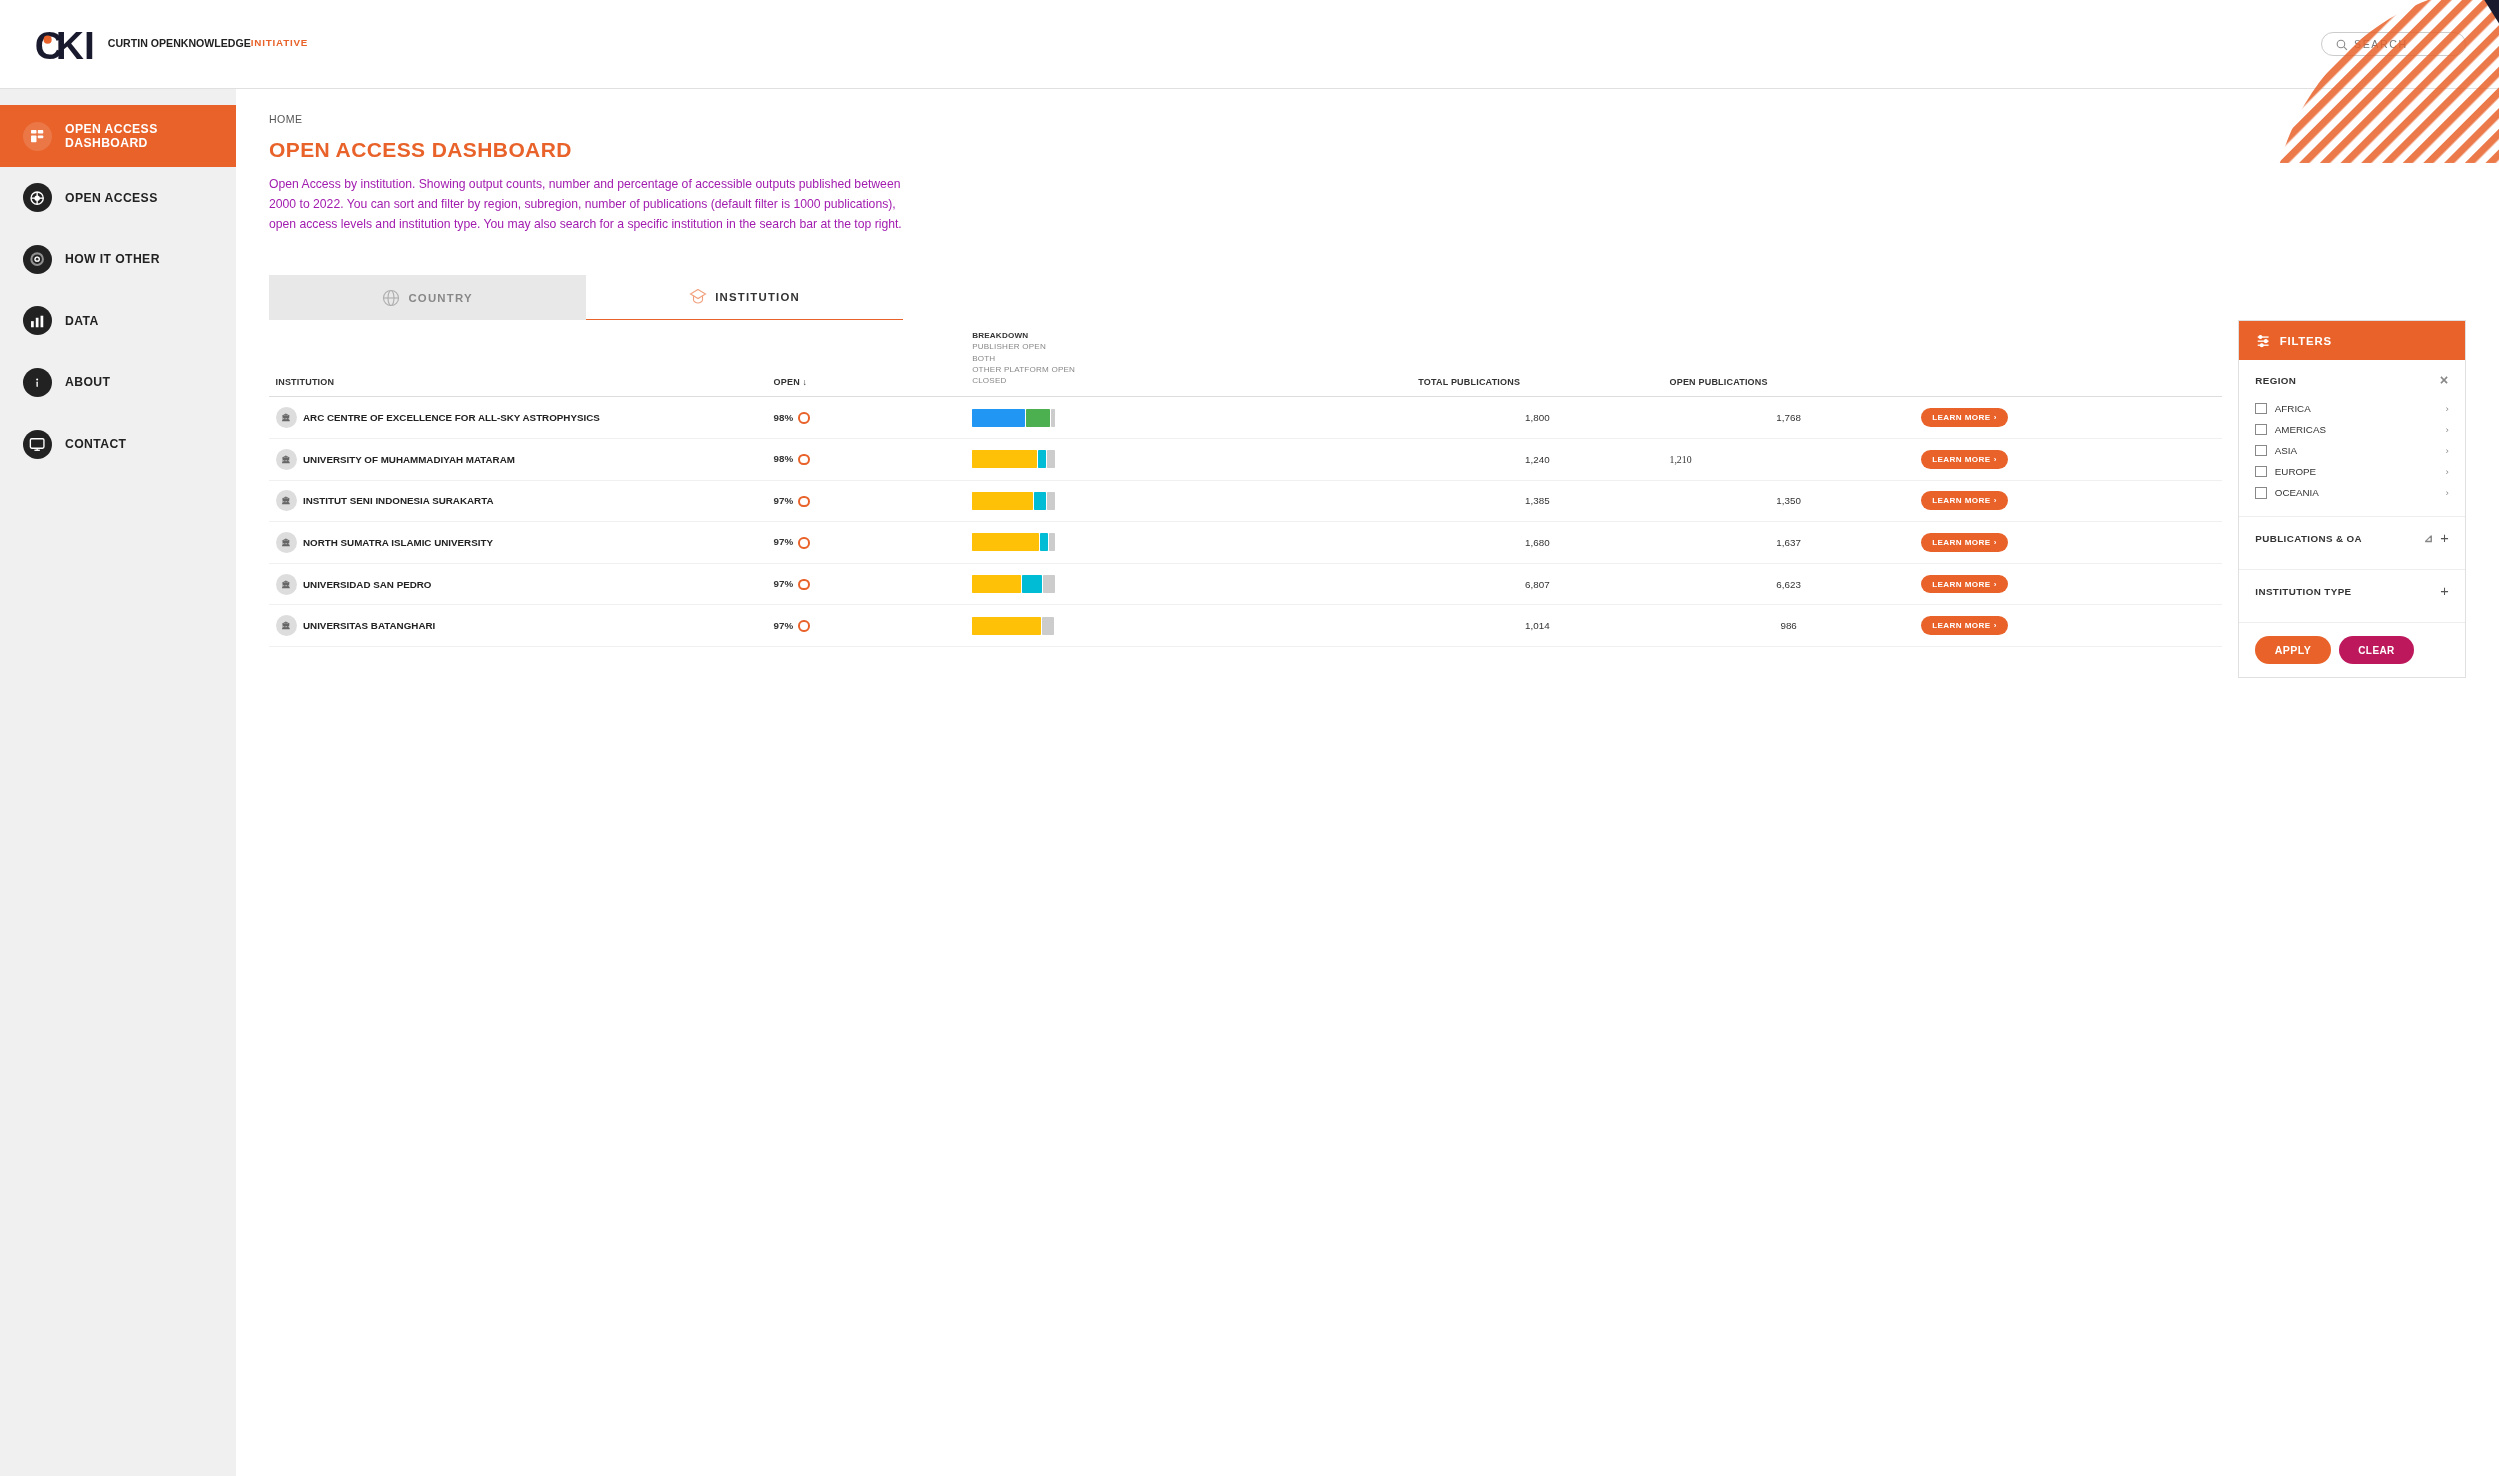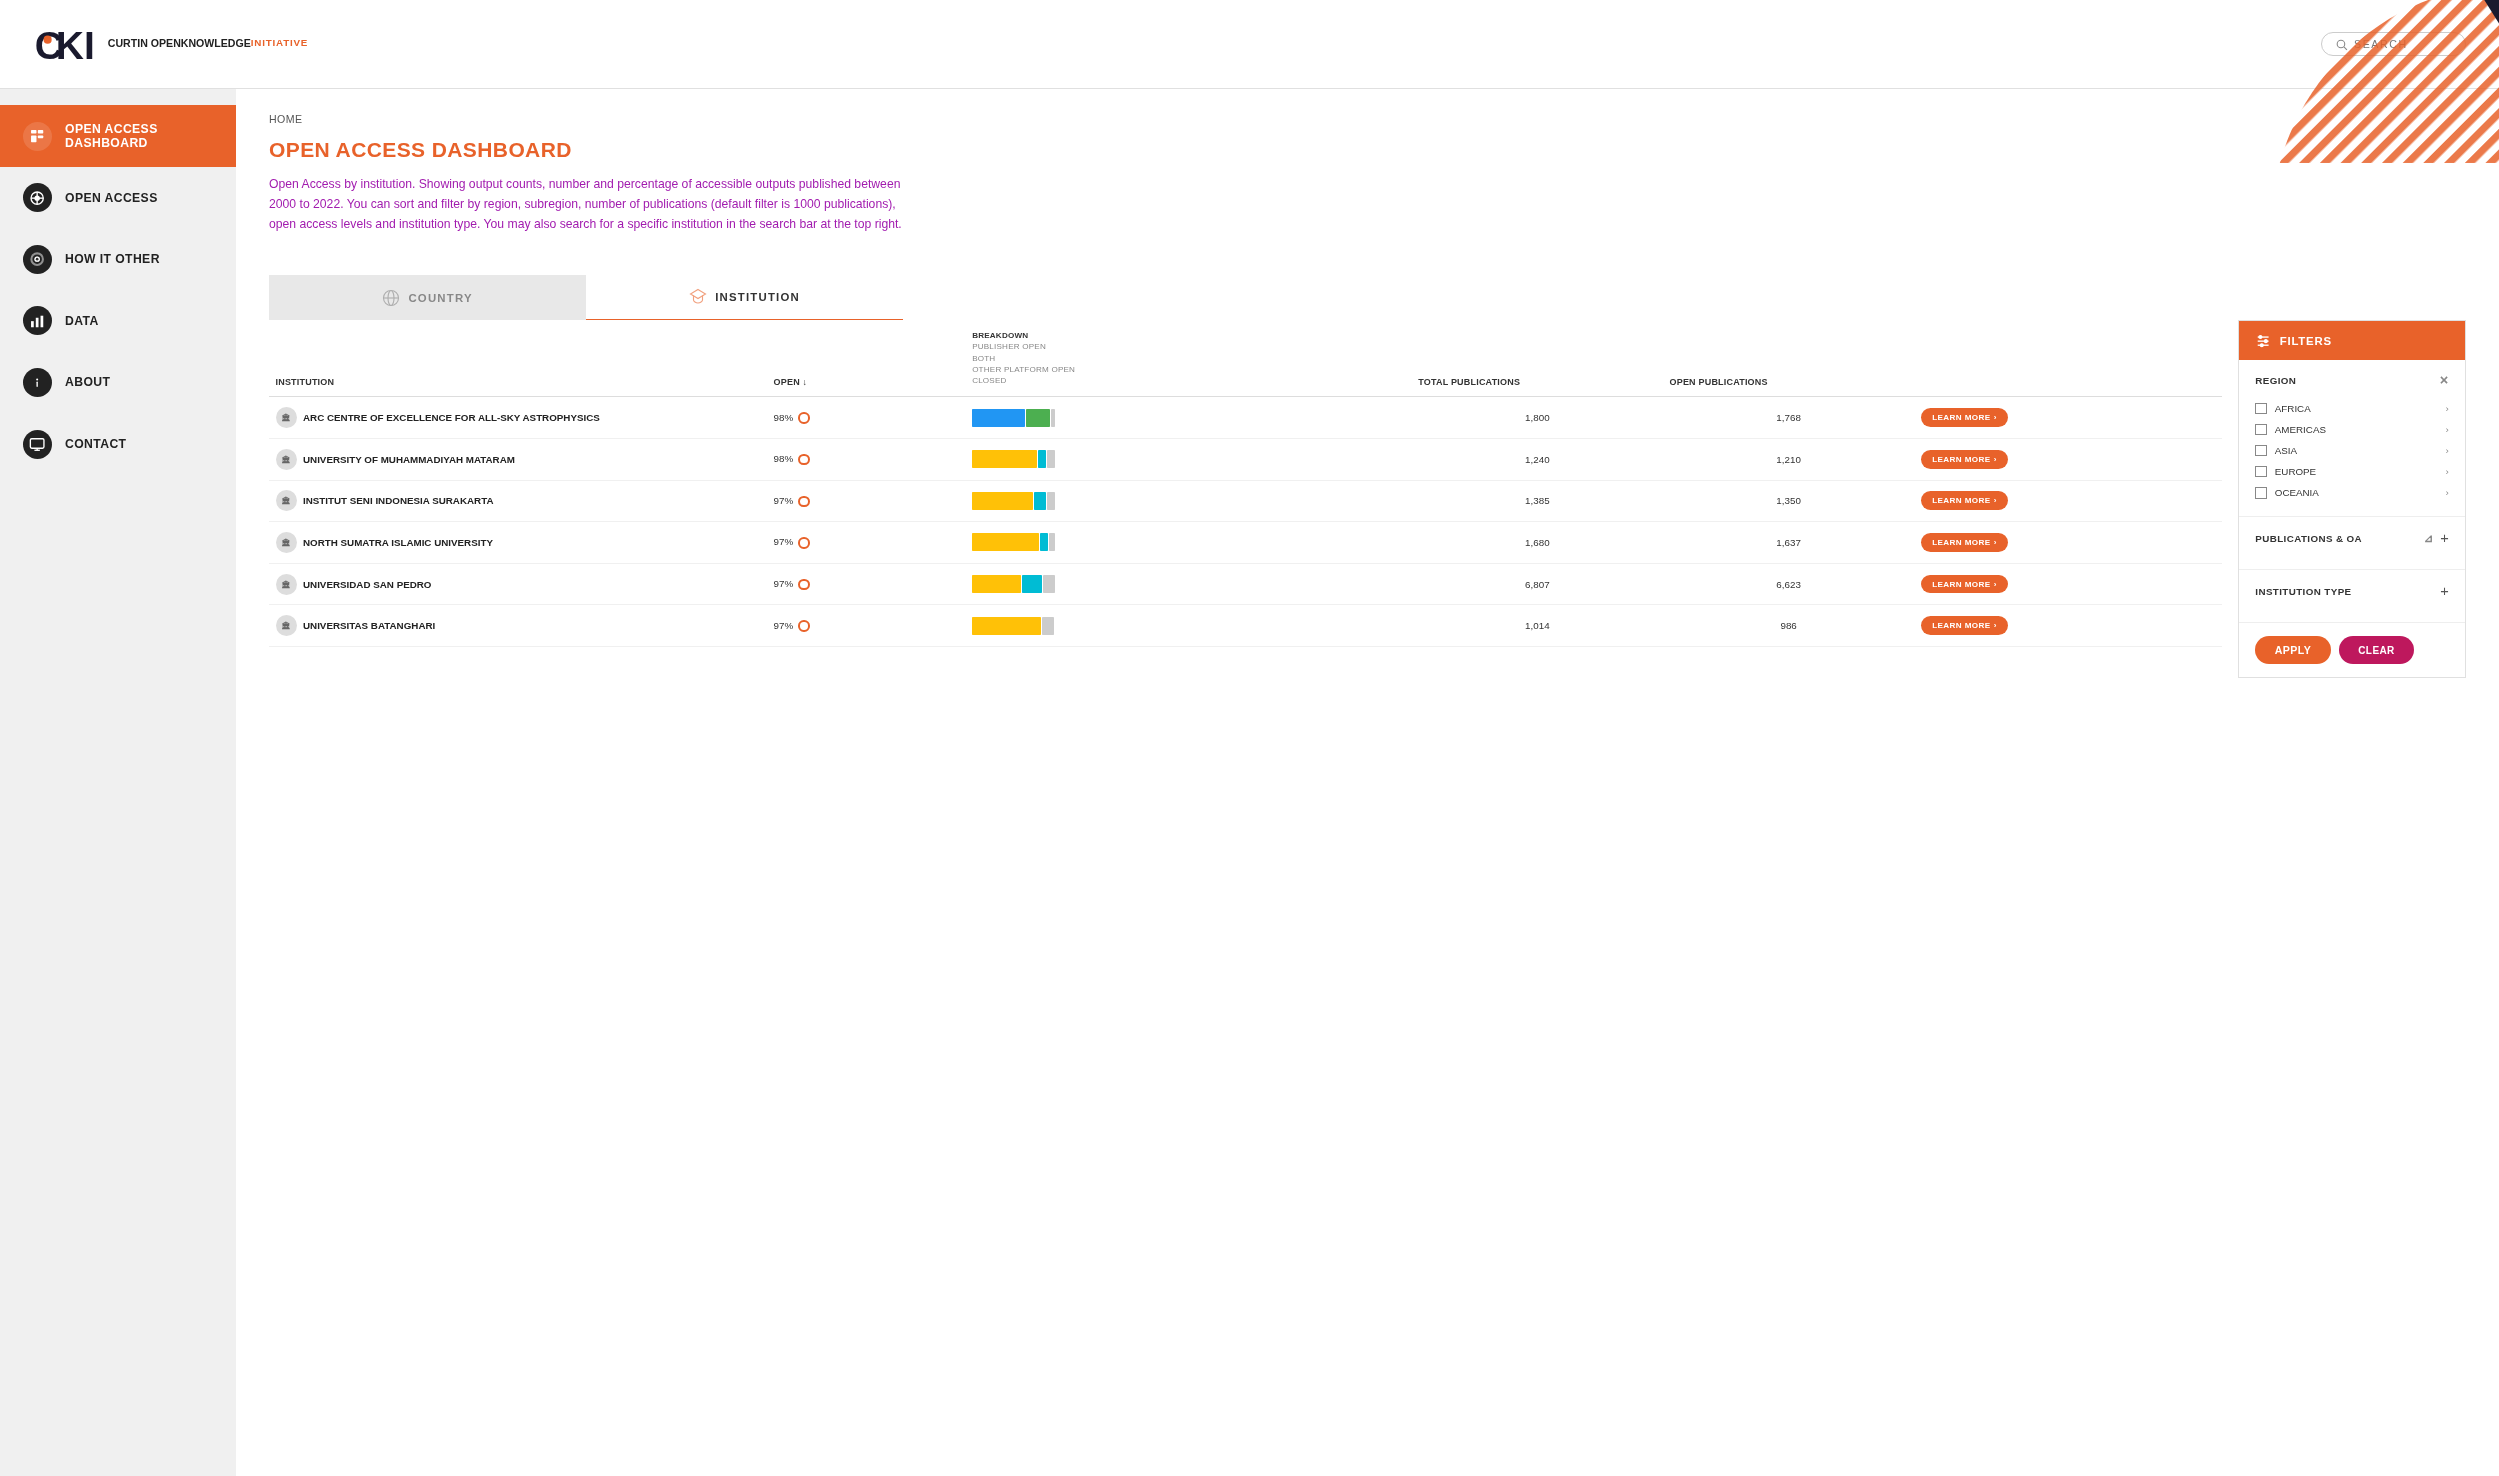--- a/index.html
+++ b/index.html
@@ -248,21 +248,21 @@
       border-radius: 50%;
       background: #ddd;
       flex-shrink: 0;
       display: flex;
       align-items: center;
       justify-content: center;
       font-size: 7.3px;
       color: #666;
     }
     .open-pct {
-      font-weight: normal;
+      font-weight: bold;
       color: #333;
       white-space: nowrap;
     }
     .open-circle {
       display: inline-block;
       width: 11.4px;
       height: 11.4px;
       border-radius: 50%;
       border: 2px solid #e8622a;
       margin-left: 2.4px;
@@ -596,21 +596,21 @@
                 </td>
                 <td><span class="open-pct">98% <span class="open-circle"></span></span></td>
                 <td>
                   <div class="bar-container">
                     <div class="bar-seg" style="width: 65px; background: rgb(255, 193, 7);"></div>
                     <div class="bar-seg" style="width: 8.1px; background: rgb(0, 188, 212);"></div>
                     <div class="bar-seg" style="width: 8.1px; background: rgb(204, 204, 204);"></div>
                   </div>
                 </td>
                 <td style="text-align: center;">1,240</td>
-                <td style="text-align: center;">1,210</td>
+                <td style="text-align: left; font-family: Liberation Serif, serif;">1,210</td>
                 <td>
                   <button class="learn-more-btn">LEARN MORE <span>›</span></button>
                 </td>
               </tr>
               <tr>
                 <td>
                   <div class="institution-name">
                     <div class="inst-logo">🏛</div>
                     <span>INSTITUT SENI INDONESIA SURAKARTA</span>
                   </div>

